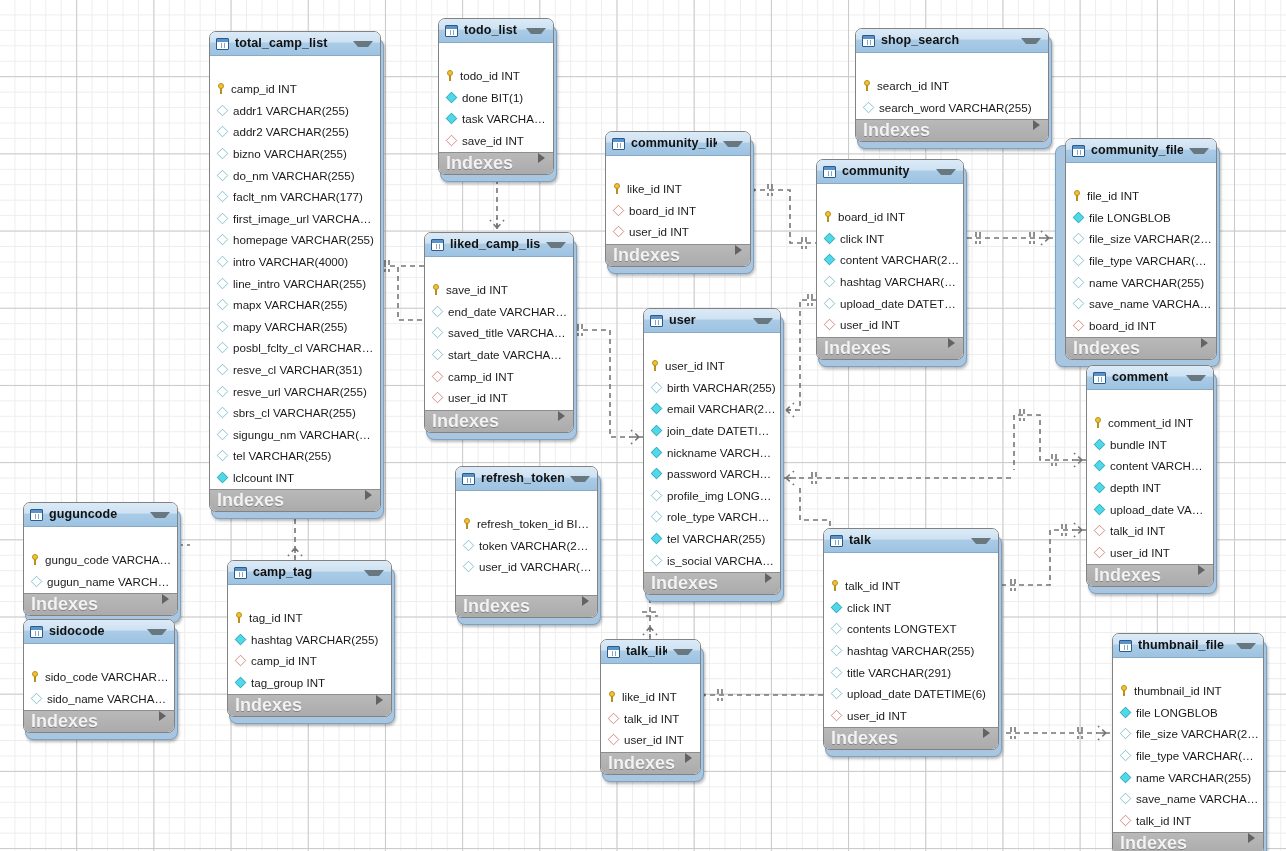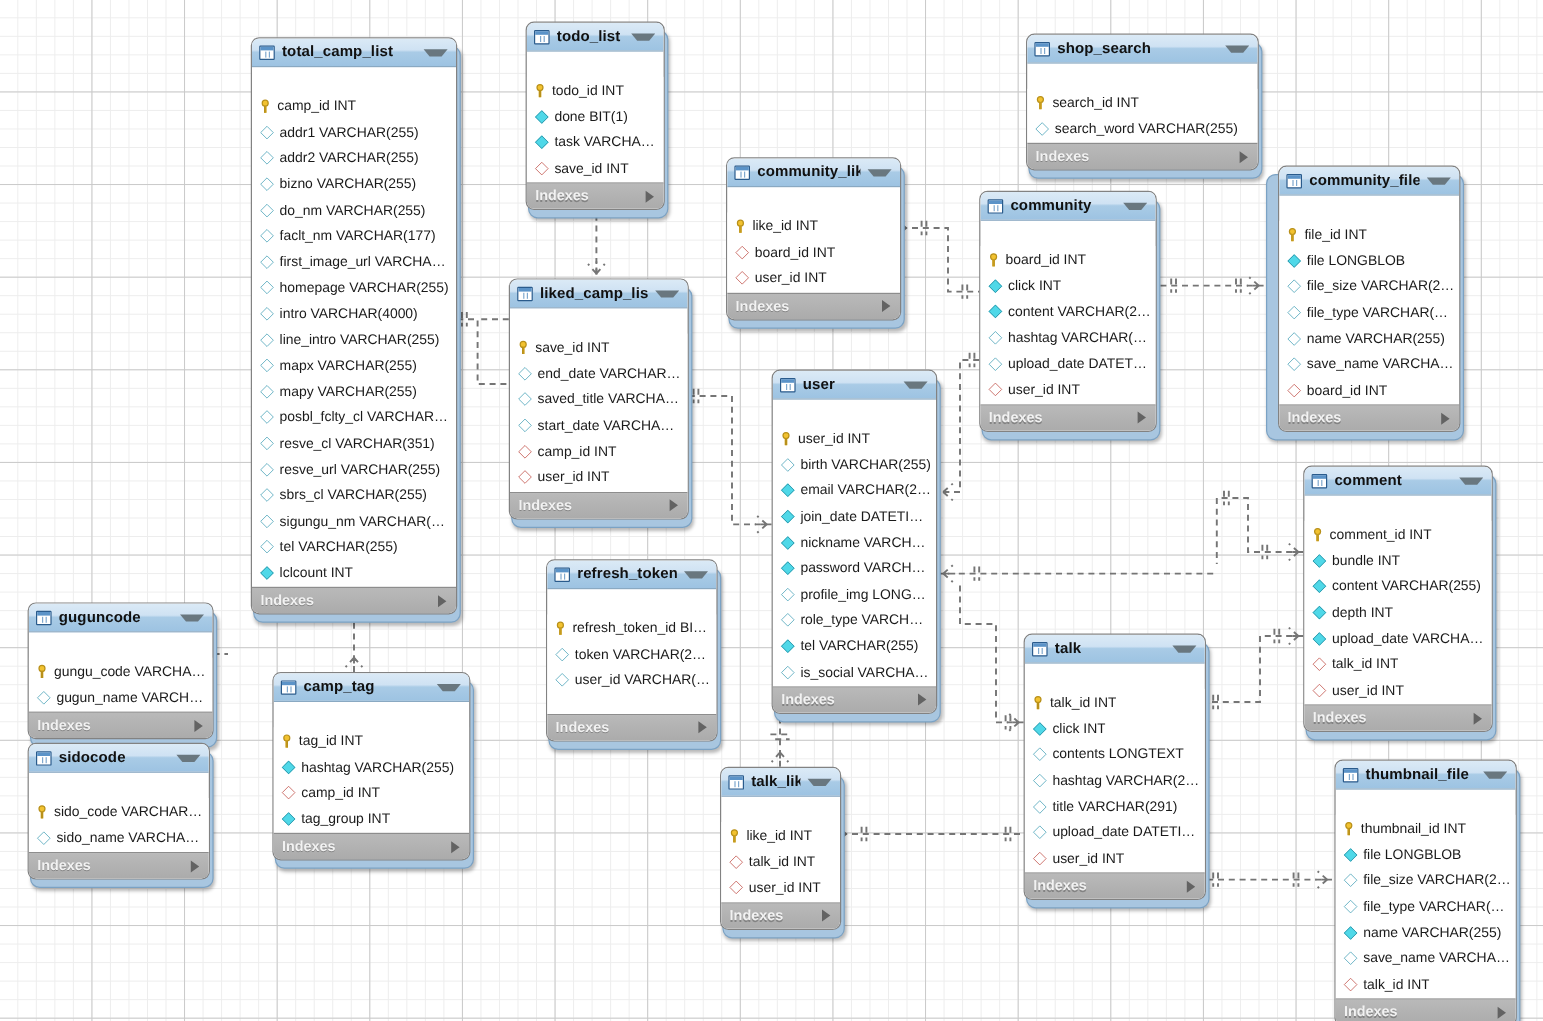--- a/index.html
+++ b/index.html
@@ -55,22 +55,22 @@
   .ic.key::before{content:"";position:absolute;left:2px;top:0;width:6px;height:6px;border-radius:50%;background:#f2c230;border:1px solid #b8901a;box-sizing:border-box;}
   .ic.key::after{content:"";position:absolute;left:4px;top:5px;width:2px;height:6px;background:#f2c230;border-left:1px solid #b8901a;border-right:1px solid #b8901a;box-sizing:border-box;}
   .ic.dia{transform:rotate(45deg) scale(.62);border:1.6px solid #4aa3b8;background:transparent;}
   .ic.dia.filled{background:#4fd8e8;border-color:#23889c;}
   .ic.dia.fk{border-color:#c1524b;background:transparent;}
 
   .idx{
     height:21px;line-height:21px;
     background:linear-gradient(to bottom,#b9b9b9 0%,#ababab 100%);
     border-top:1px solid #8d8d8d;
-    display:flex;align-items:center;padding:0 8px 0 7px;
-    font-size:12px;font-weight:bold;color:#f2f2f2;
+    display:flex;align-items:flex-start;padding:0 8px 0 7px;
+    font-size:18px;font-weight:bold;color:#f2f2f2;
     text-shadow:0 1px 0 rgba(0,0,0,.25);
   }
   .idx .lbl{flex:1;}
   .idx .arw{width:0;height:0;border-top:5px solid transparent;border-bottom:5px solid transparent;border-left:7px solid #636363;}
 </style>
 </head>
 <body>
 
 <div id="canvas">
 
@@ -541,21 +541,21 @@
               <span class="ic dia"></span>
               <span class="cname">is_social VARCHAR(2...</span>
             </div>
           </div>
           <div class="idx">
             <span class="lbl">Indexes</span>
             <span class="arw"></span>
           </div>
         </div>
       </div>
-      <div class="tbl" style="left: 1086px; top: 388px; width: 158px;">
+      <div class="tbl" style="left: 1086px; top: 365px; width: 128px;">
         <div class="base"></div>
         <div class="body">
           <div class="hdr">
             <span class="tbl-icon"></span>
             <span class="tname">comment</span>
             <span class="caret"></span>
           </div>
           <div class="cols">
             <div class="col">
               <span class="ic key"></span>
@@ -694,21 +694,21 @@
               <span class="cname">user_id VARCHAR(255)</span>
             </div>
           </div>
           <div class="pad" style="height: 16px;"></div>
           <div class="idx">
             <span class="lbl">Indexes</span>
             <span class="arw"></span>
           </div>
         </div>
       </div>
-      <div class="tbl" style="left: 853px; top: 528px; width: 152px;">
+      <div class="tbl" style="left: 823px; top: 528px; width: 176px;">
         <div class="base"></div>
         <div class="body">
           <div class="hdr">
             <span class="tbl-icon"></span>
             <span class="tname">talk</span>
             <span class="caret"></span>
           </div>
           <div class="cols">
             <div class="col">
               <span class="ic key"></span>

